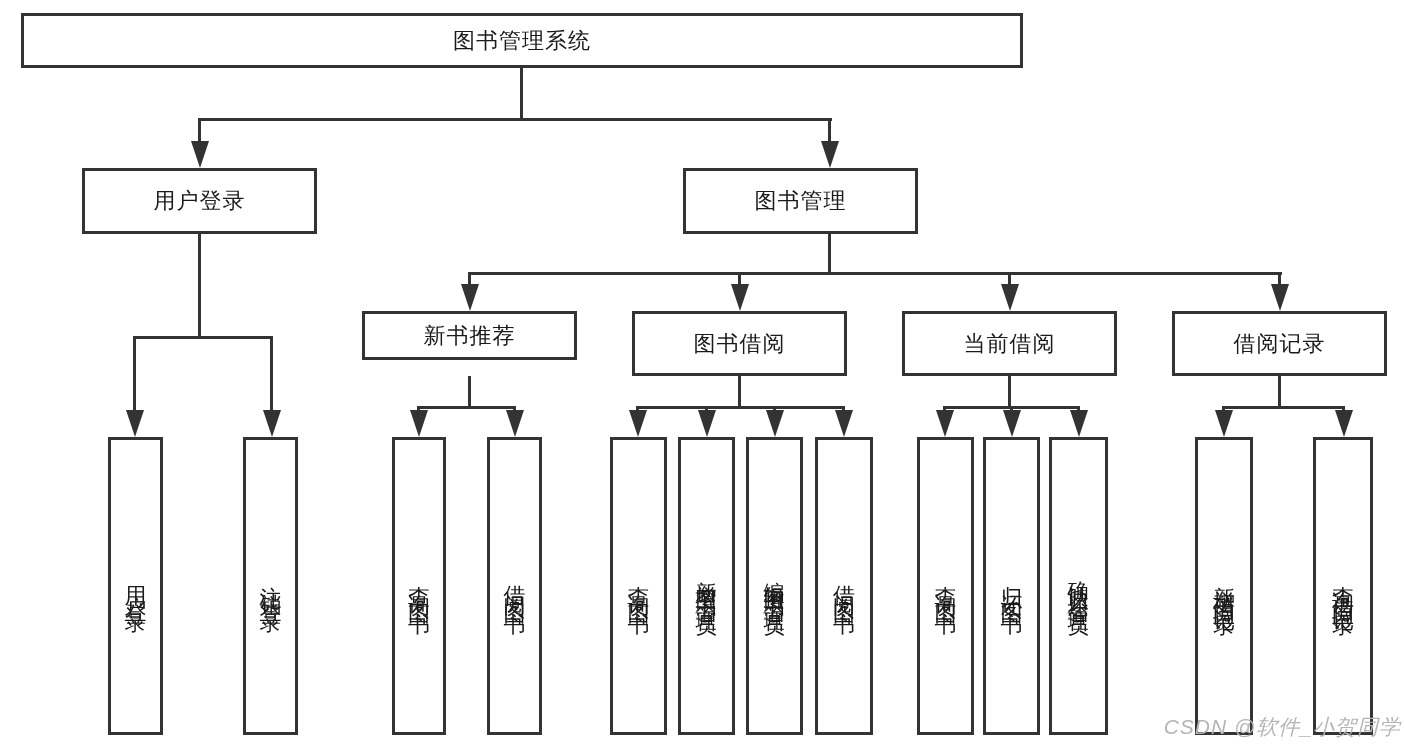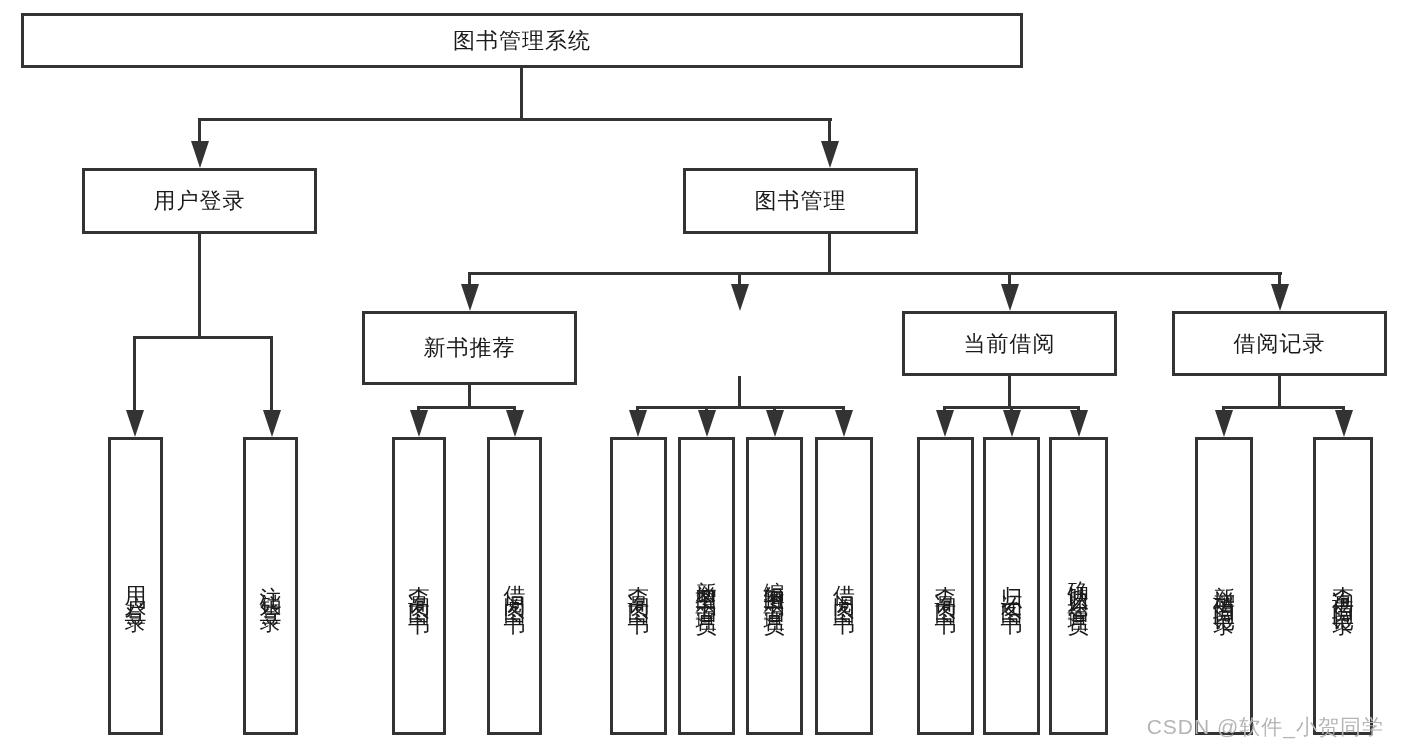--- a/index.html
+++ b/index.html
@@ -43,25 +43,26 @@
   .leaf .vtext.tight{letter-spacing:5px;font-size:21px;}
   .vline,.hline{position:absolute;background:var(--line);}
   .arrowhead{
     position:absolute;width:0;height:0;
     border-left:9px solid transparent;
     border-right:9px solid transparent;
     border-top:27px solid var(--line);
   }
   .watermark{
     position:absolute;
-    right:21px;bottom:6px;
+    right:4px;bottom:6px;
     font-size:21px;
     color:var(--watermark);
     letter-spacing:1px;
     z-index:5;
+    font-style:italic;
   }
 </style>
 </head>
 <body>
 
 <div class="stage">
 
   <div class="vline" style="left:520px;top:68px;width:3px;height:50px;"></div>
   <div class="hline" style="left:198px;top:118px;width:634px;height:3px;"></div>
   <div class="vline" style="left:198px;top:118px;width:3px;height:24px;"></div>
@@ -125,22 +126,25 @@
     <span>图书管理系统</span>
   </div>
 
   <div class="node" style="left:82px;top:168px;width:235px;height:66px;">
     <span>用户登录</span>
   </div>
   <div class="node" style="left:683px;top:168px;width:235px;height:66px;">
     <span>图书管理</span>
   </div>
 
-  <div class="node" style="left:362px;top:311px;width:215px;height:74px;">
+  <div class="node" style="left:362px;top:311px;width:215px;height:49px;">
     <span>新书推荐</span>
+  </div>
+  <div class="node" style="left:632px;top:311px;width:215px;height:65px;">
+    <span>图书借阅</span>
   </div>
   <div class="node" style="left:902px;top:311px;width:215px;height:65px;">
     <span>当前借阅</span>
   </div>
   <div class="node" style="left:1172px;top:311px;width:215px;height:65px;">
     <span>借阅记录</span>
   </div>
 
   <div class="node leaf" style="left:108px;top:437px;width:55px;height:298px;">
     <span class="vtext">用户登录</span>

